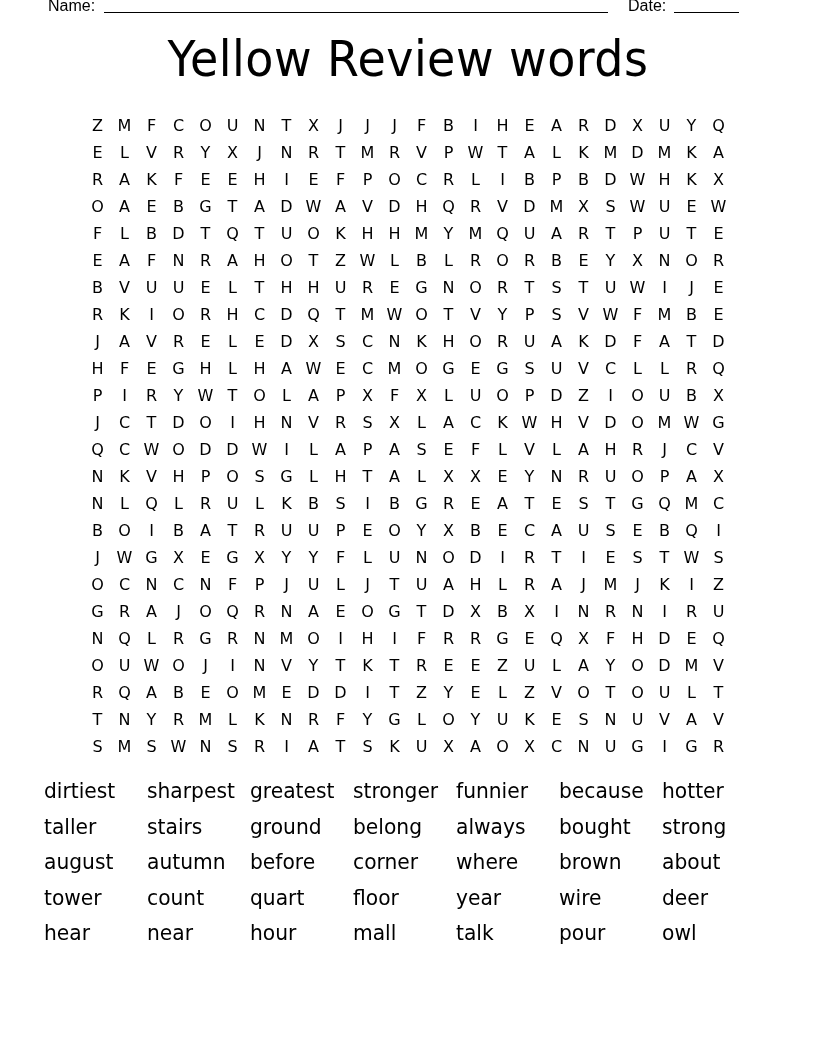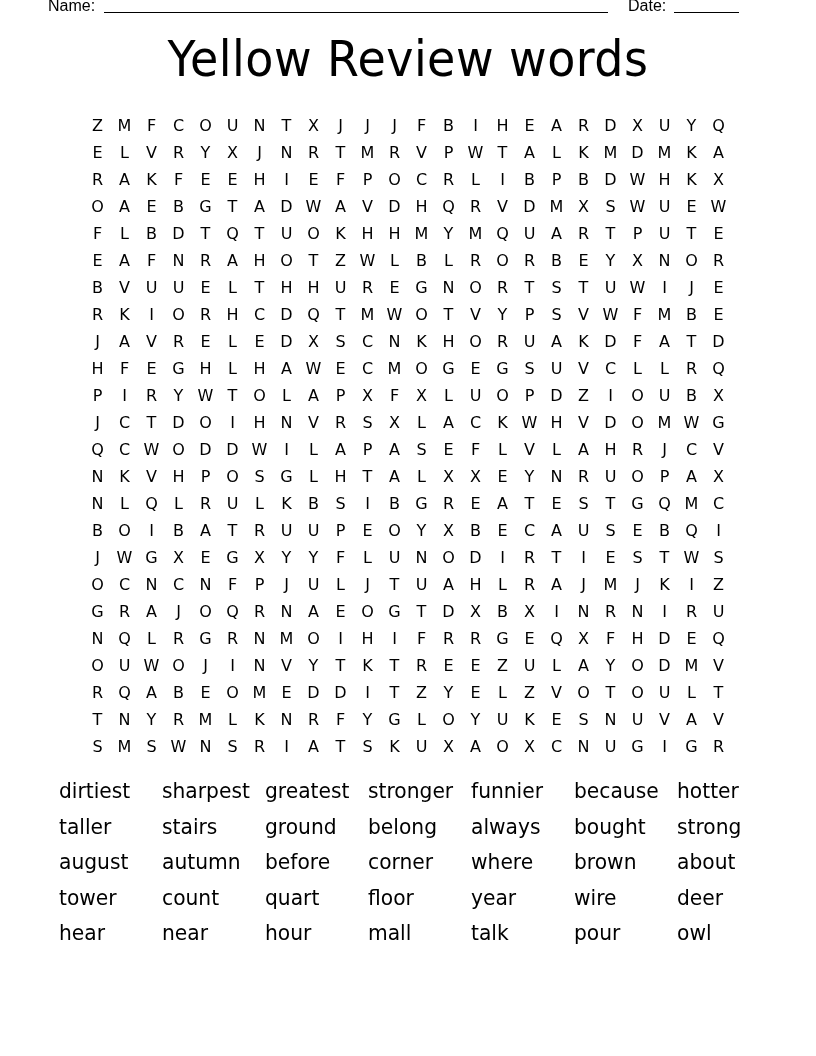--- a/index.html
+++ b/index.html
@@ -5,21 +5,21 @@
   html, body { margin:0; padding:0; background:#ffffff; }
   body { width:816px; height:1056px; position:relative; overflow:hidden; color:#000; }
   .header { position:absolute; top:-3px; left:0; width:816px; height:24px; font-family:"Liberation Sans", sans-serif; font-size:16px; }
   .name-label { position:absolute; left:48px; top:0; }
   .name-line { position:absolute; left:104px; top:15px; width:504px; border-bottom:1px solid #000; }
   .date-label { position:absolute; left:628px; top:0; }
   .date-line { position:absolute; left:674px; top:15px; width:65px; border-bottom:1px solid #000; }
   .title { position:absolute; top:30px; left:0; width:816px; text-align:center; font-family:"DejaVu Sans", sans-serif; font-size:50px; font-weight:normal; letter-spacing:0.5px; transform:scaleX(0.92); }
   .grid { position:absolute; left:84px; top:112px; display:grid; grid-template-columns:repeat(24, 27px); grid-auto-rows:27px; }
   .cell { display:flex; align-items:center; justify-content:center; font-family:"DejaVu Sans", sans-serif; font-size:16px; }
-  .words { position:absolute; left:59px; top:778px; display:grid; grid-template-columns:repeat(7, 103px); grid-auto-rows:35.5px; }
+  .words { position:absolute; left:44px; top:778px; display:grid; grid-template-columns:repeat(7, 103px); grid-auto-rows:35.5px; }
   .word { font-family:"DejaVu Sans", sans-serif; font-size:22px; transform:scaleX(0.92); transform-origin:left center; white-space:nowrap; }
 </style>
 </head>
 <body>
 
 <div class="header">
   <span class="name-label">Name:</span>
   <div class="name-line"></div>
   <span class="date-label">Date:</span>
   <div class="date-line"></div>

